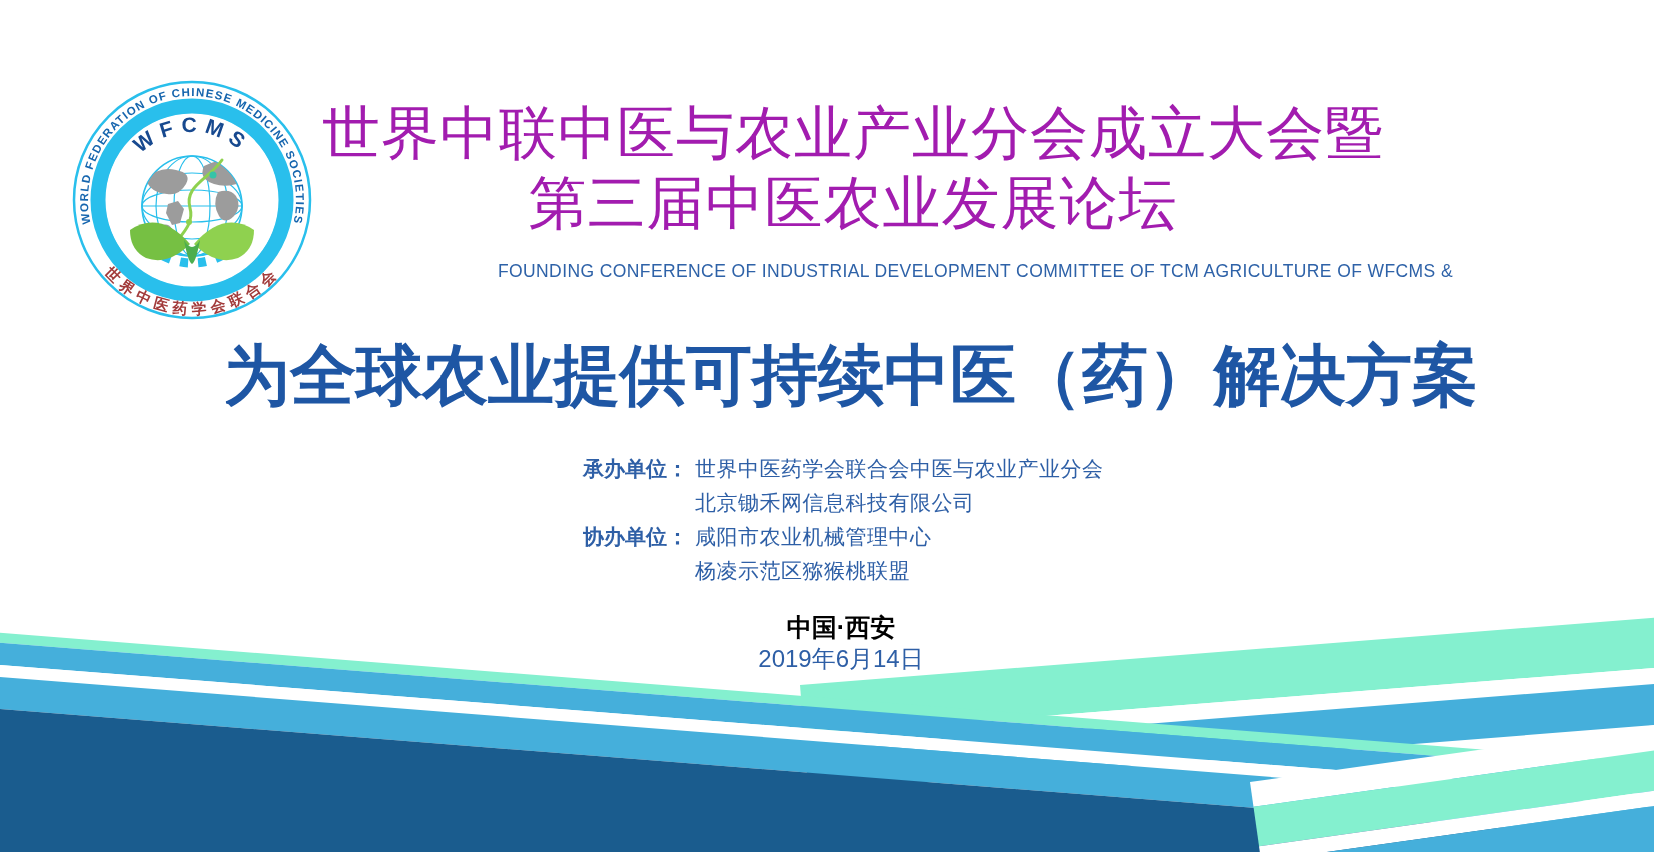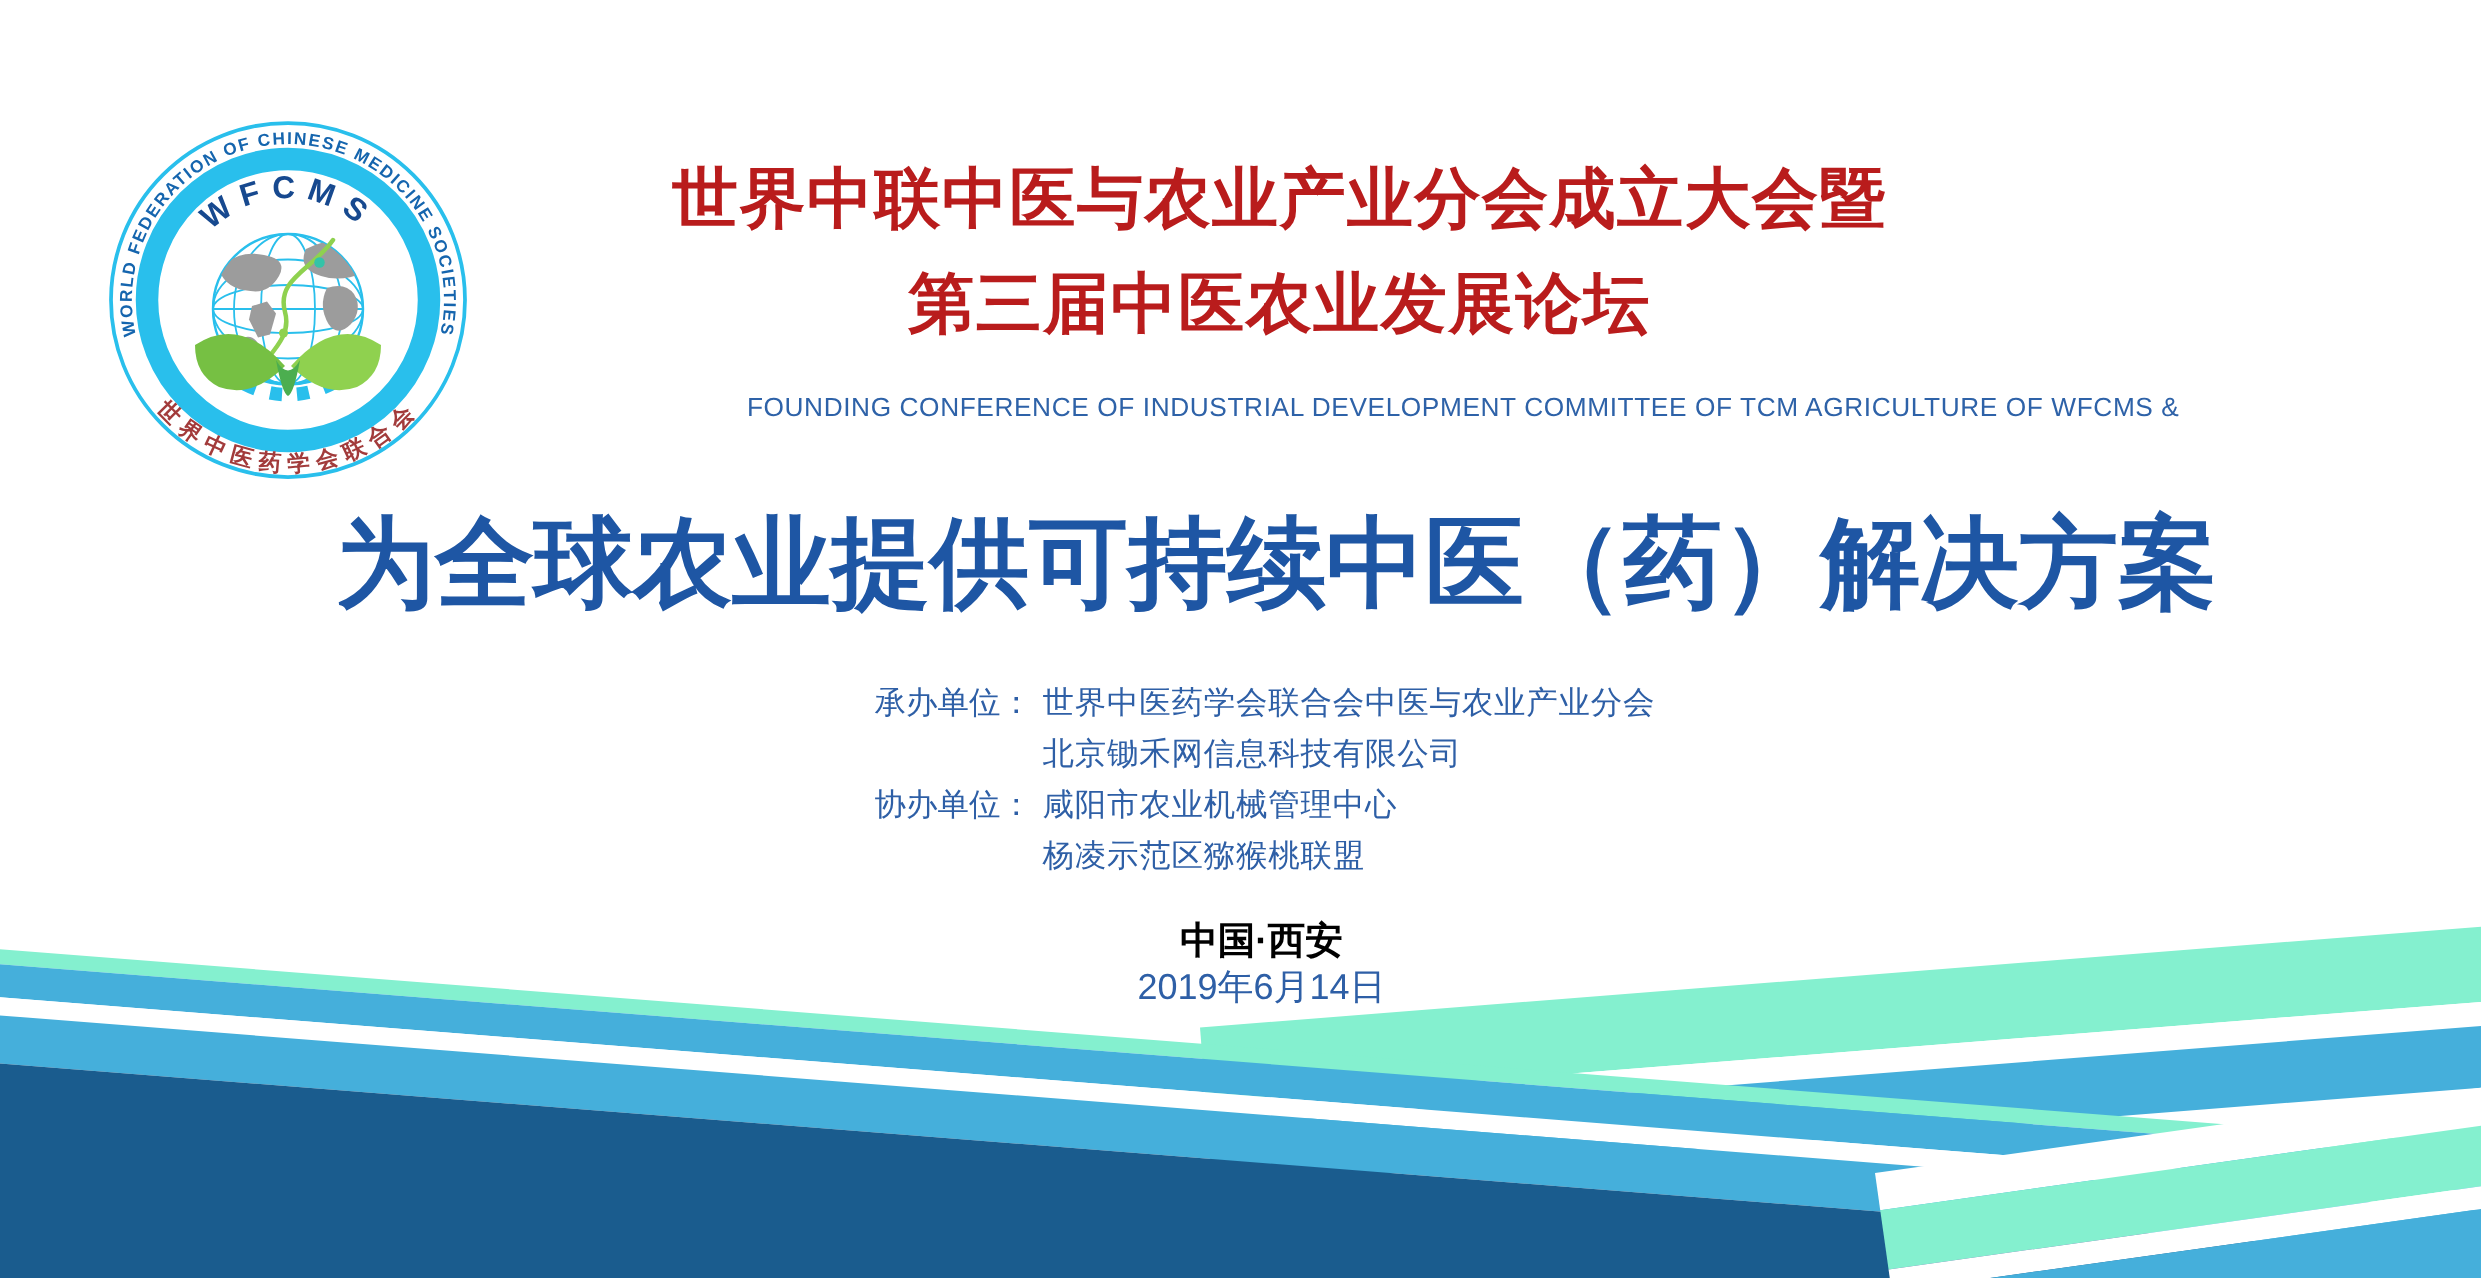--- a/index.html
+++ b/index.html
@@ -8,37 +8,37 @@
     font-family:"Liberation Sans","DejaVu Sans",sans-serif;
   }
   
   .logo{position:absolute;left:72px;top:80px;width:240px;height:240px;}
   
   .title-block{
     position:absolute;top:98px;left:50%;transform:translateX(calc(-50% + 26px));
     width:1200px;text-align:center;
   }
   .title-line{
-    font-size:44px;line-height:70px;font-weight:bold;color:#b91c1c;
+    font-size:58px;line-height:70px;font-weight:normal;color:#a21caf;
     letter-spacing:1px;white-space:nowrap;
   }
   .subtitle-block{margin-top:18px;text-align:right;}
   .subtitle-line{
     font-size:17.5px;line-height:31px;color:#2E62A8;letter-spacing:0.4px;white-space:nowrap;
   }
   
   .slogan{
     position:absolute;top:338px;left:50%;transform:translateX(calc(-50% + 24px));
     width:1400px;text-align:center;font-size:66px;line-height:74px;font-weight:bold;
     color:#1E56A4;white-space:nowrap;
   }
   
   .organizers{position:absolute;left:583px;top:452px;color:#2E5FA6;font-size:21px;}
   .org-row{display:flex;line-height:34px;}
-  .org-label{font-weight:normal;width:112px;flex:0 0 auto;white-space:nowrap;}
+  .org-label{font-weight:bold;width:112px;flex:0 0 auto;white-space:nowrap;}
   .org-value{white-space:nowrap;letter-spacing:0.5px;}
   
   .footer{
     position:absolute;top:612px;left:50%;transform:translateX(calc(-50% + 14px));
     width:600px;text-align:center;
   }
   .footer-location{font-size:25px;font-weight:bold;color:#000000;line-height:30px;}
   .footer-date{font-size:24px;color:#2E5FA6;line-height:26px;margin-top:4px;}
   
   .stripes{position:absolute;inset:0;pointer-events:none;}

